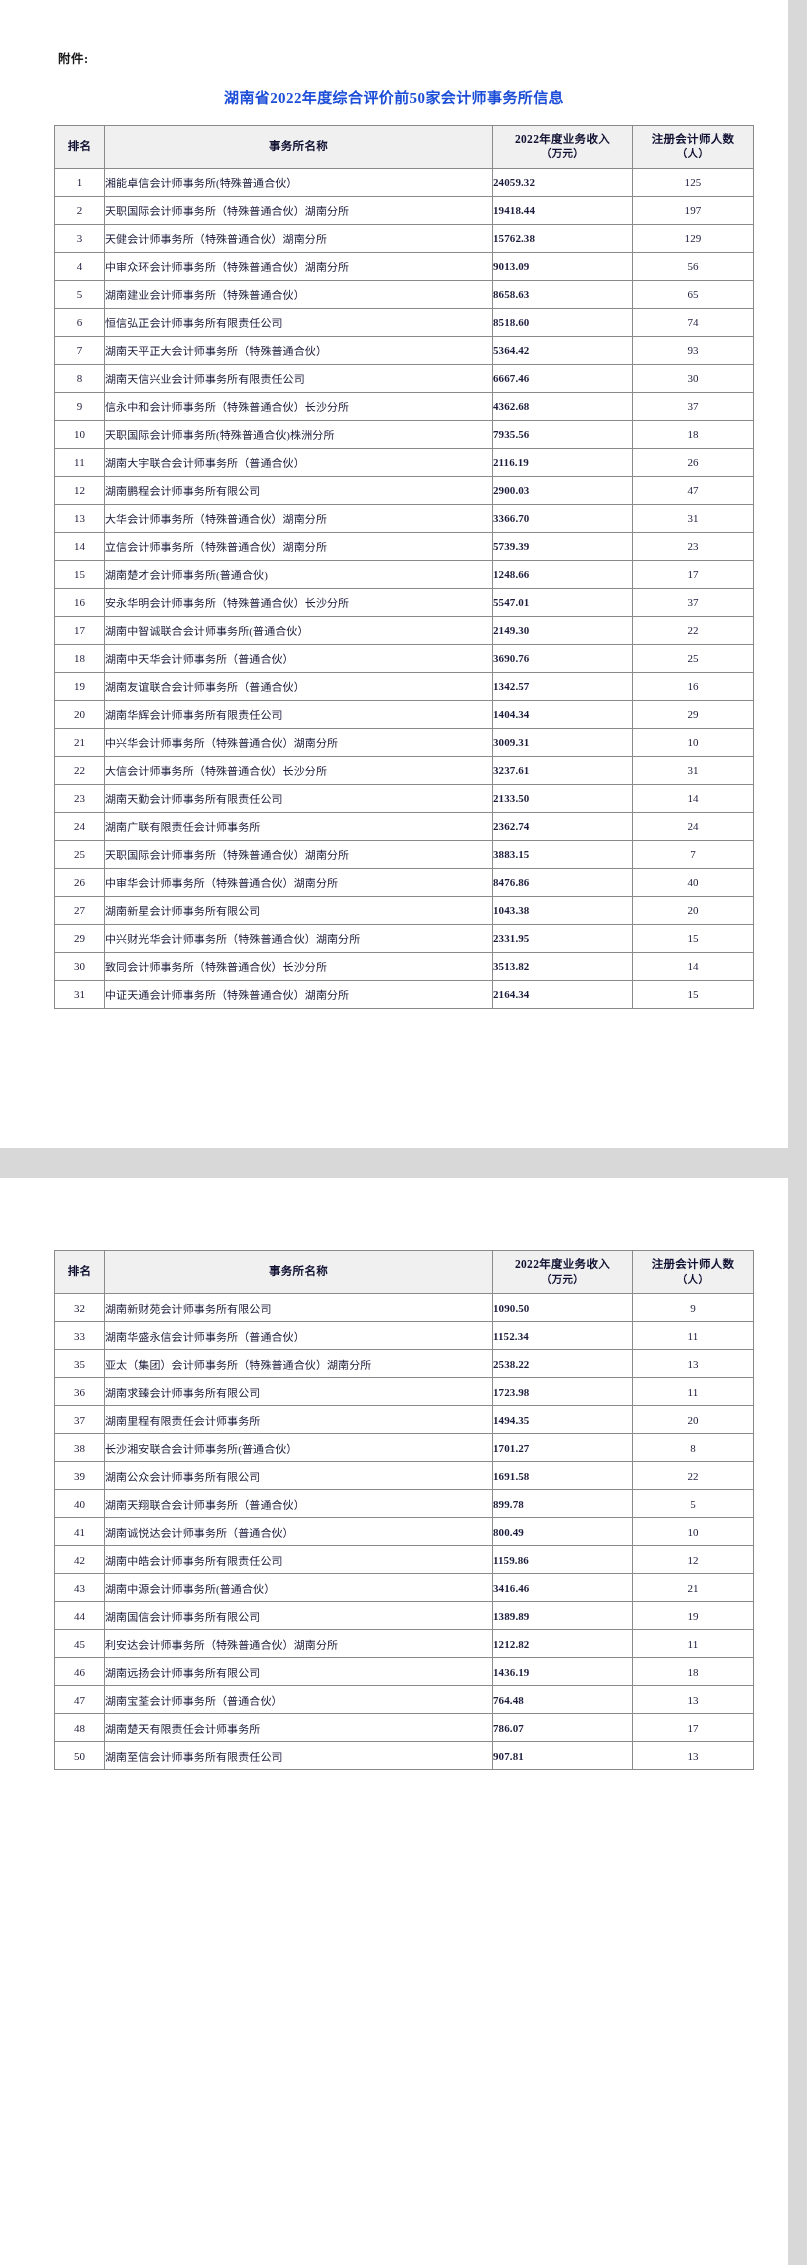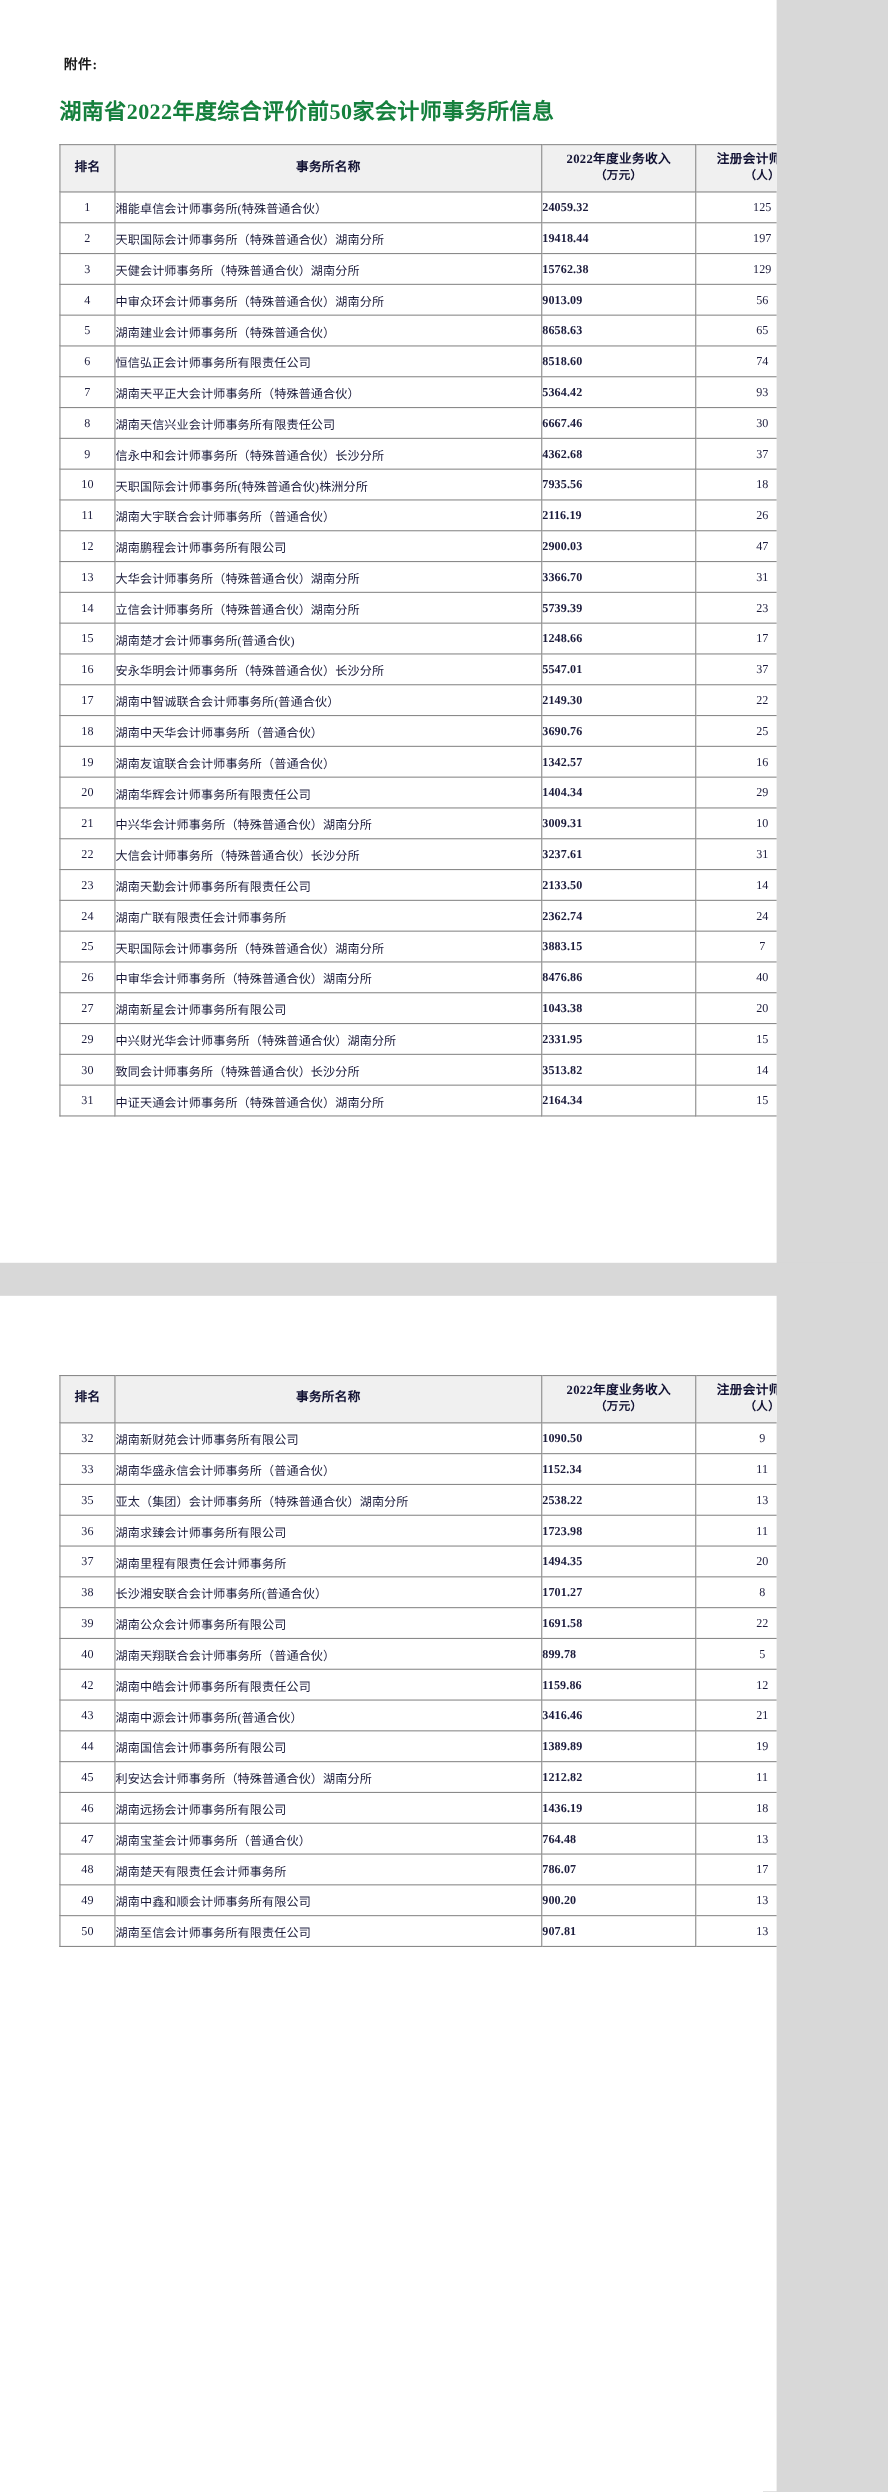--- a/index.html
+++ b/index.html
@@ -10,21 +10,21 @@
     font-family: "Liberation Serif", "DejaVu Serif", serif;
   }
   #viewport {
     width: 807px;
     margin: 0 auto;
     background: #d8d8d8;
     position: relative;
   }
 
   .page {
-    width: 706px;
+    width: 788px;
     box-sizing: border-box;
     background: #ffffff;
     position: relative;
     padding: 0;
     overflow: hidden;
   }
 
   .page-1 { height: 1148px; padding-top: 0; }
   .page-gap { height: 30px; background: #d8d8d8; width: 807px; }
   .page-2 { height: 1087px; }
@@ -39,25 +39,25 @@
     font-size: 12.5px;
     font-weight: 700;
     color: #1a1a1a;
     letter-spacing: 0.5px;
     padding-top: 52px;
     padding-left: 4px;
     line-height: 1.2;
   }
 
   .doc-title {
-    text-align: left;
+    text-align: center;
     font-family: "Liberation Serif", "DejaVu Serif", serif;
-    font-size: 20px;
+    font-size: 15px;
     font-weight: 700;
-    color: #15803d;
+    color: #1d4ed8;
     letter-spacing: 0.4px;
     margin-top: 22px;
     margin-bottom: 16px;
     line-height: 1.3;
   }
 
   table.firm-table {
     border-collapse: collapse;
     width: 100%;
     table-layout: fixed;
@@ -393,20 +393,26 @@
               <td class="c-income">1691.58</td>
               <td class="c-cpa">22</td>
             </tr>
             <tr>
               <td class="c-rank">40</td>
               <td class="c-name">湖南天翔联合会计师事务所（普通合伙）</td>
               <td class="c-income">899.78</td>
               <td class="c-cpa">5</td>
             </tr>
             <tr>
+              <td class="c-rank">41</td>
+              <td class="c-name">湖南诚悦达会计师事务所（普通合伙）</td>
+              <td class="c-income">800.49</td>
+              <td class="c-cpa">10</td>
+            </tr>
+            <tr>
               <td class="c-rank">42</td>
               <td class="c-name">湖南中皓会计师事务所有限责任公司</td>
               <td class="c-income">1159.86</td>
               <td class="c-cpa">12</td>
             </tr>
             <tr>
               <td class="c-rank">43</td>
               <td class="c-name">湖南中源会计师事务所(普通合伙）</td>
               <td class="c-income">3416.46</td>
               <td class="c-cpa">21</td>
@@ -435,26 +441,20 @@
               <td class="c-income">764.48</td>
               <td class="c-cpa">13</td>
             </tr>
             <tr>
               <td class="c-rank">48</td>
               <td class="c-name">湖南楚天有限责任会计师事务所</td>
               <td class="c-income">786.07</td>
               <td class="c-cpa">17</td>
             </tr>
             <tr>
-              <td class="c-rank">49</td>
-              <td class="c-name">湖南中鑫和顺会计师事务所有限公司</td>
-              <td class="c-income">900.20</td>
-              <td class="c-cpa">13</td>
-            </tr>
-            <tr>
               <td class="c-rank">50</td>
               <td class="c-name">湖南至信会计师事务所有限责任公司</td>
               <td class="c-income">907.81</td>
               <td class="c-cpa">13</td>
             </tr>
           </tbody>
       </table>
     </div>
   </section>
 

